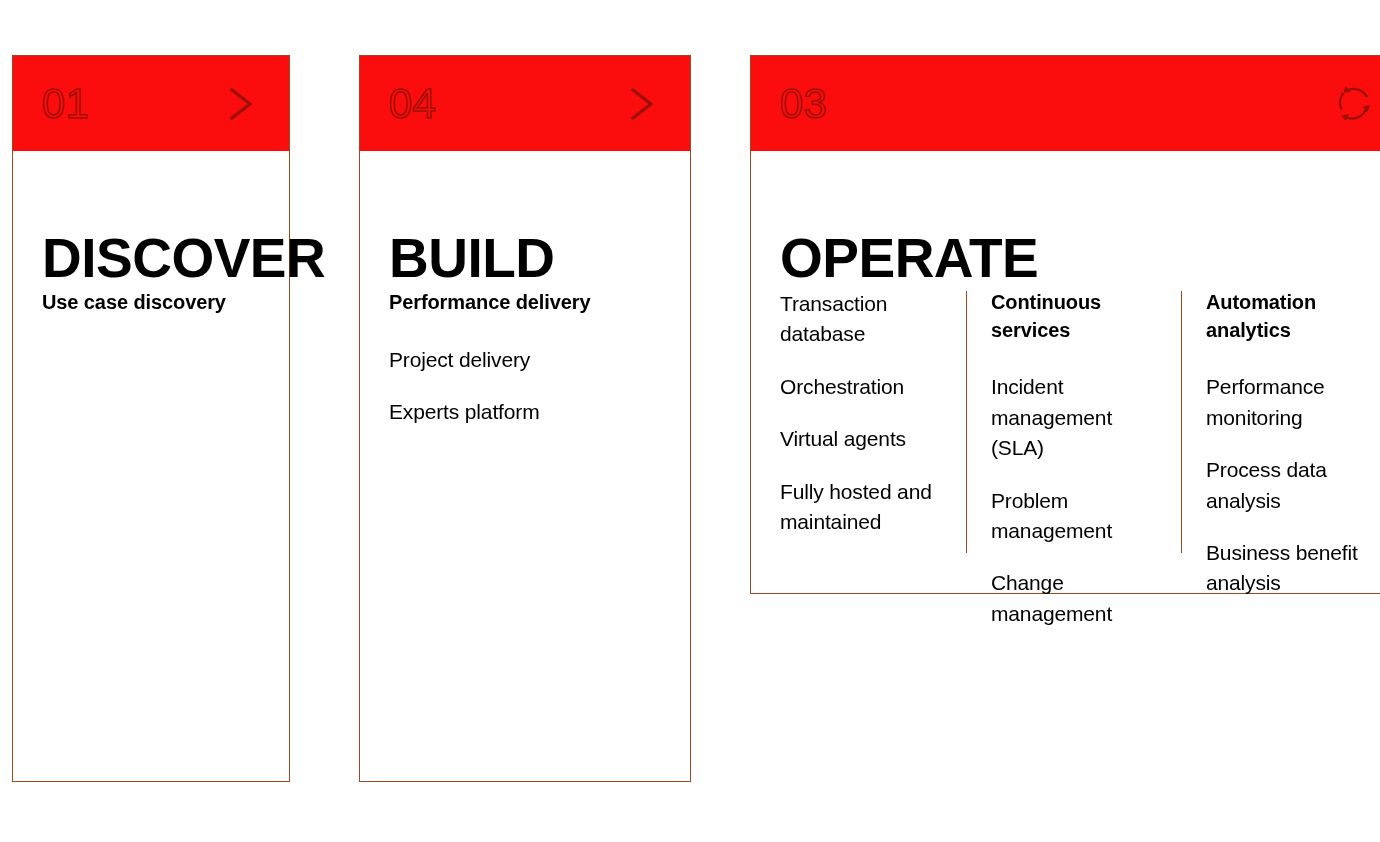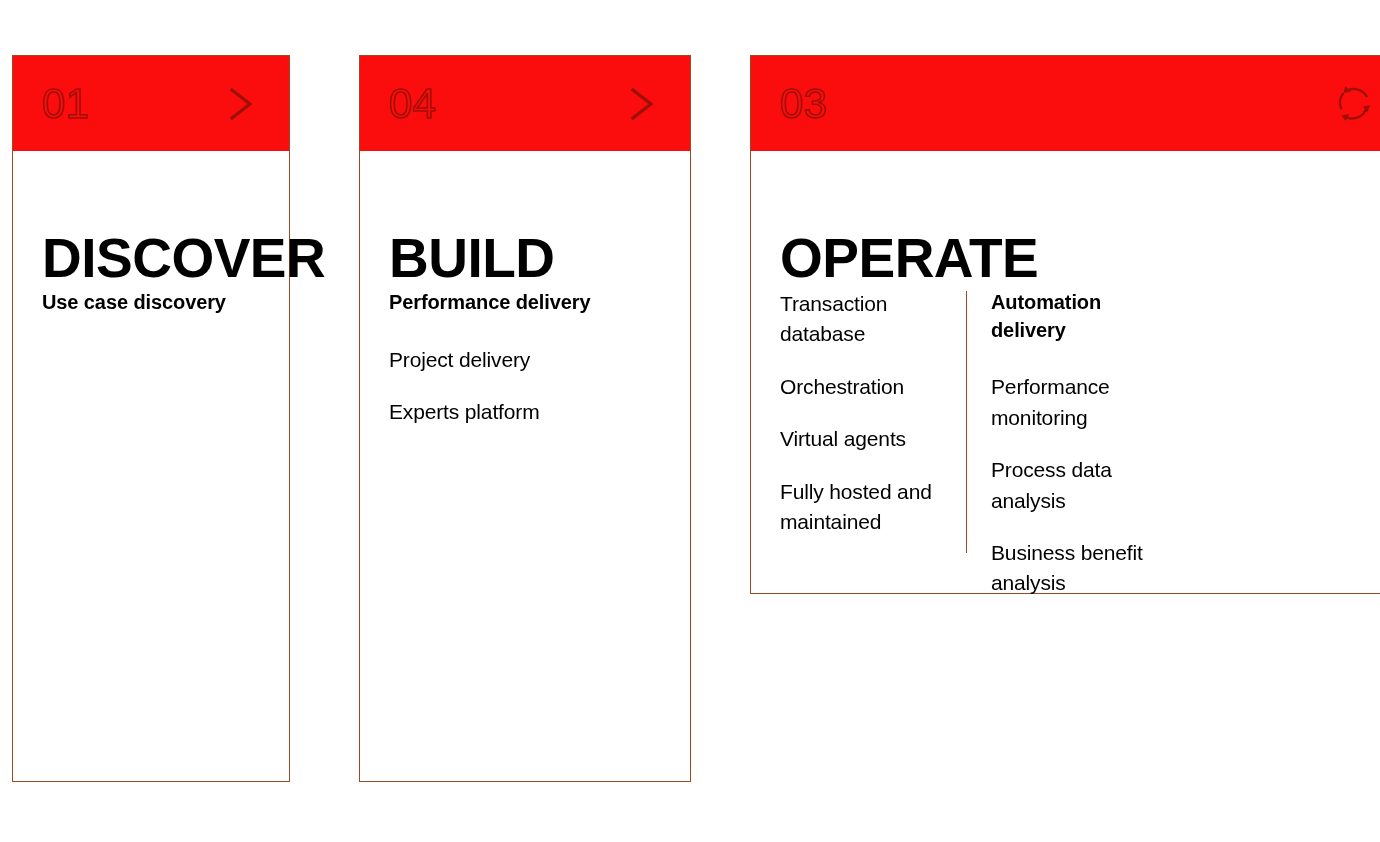--- a/index.html
+++ b/index.html
@@ -216,23 +216,31 @@
 
         <div class="col">
           <ul class="col-list">
             <li>Transaction database</li>
             <li>Orchestration</li>
             <li>Virtual agents</li>
             <li>Fully hosted and maintained</li>
           </ul>
         </div>
 
-
-        <div class="col">
-          <h3 class="col-head">Automation delivery</h3>
+        <div class="col">
+          <h3 class="col-head">Continuous services</h3>
+          <ul class="col-list">
+            <li>Incident management (SLA)</li>
+            <li>Problem management</li>
+            <li>Change management</li>
+          </ul>
+        </div>
+
+        <div class="col">
+          <h3 class="col-head">Automation analytics</h3>
           <ul class="col-list">
             <li>Performance monitoring</li>
             <li>Process data analysis</li>
             <li>Business benefit analysis</li>
           </ul>
         </div>
 
       </div>
     </div>
   </section>

